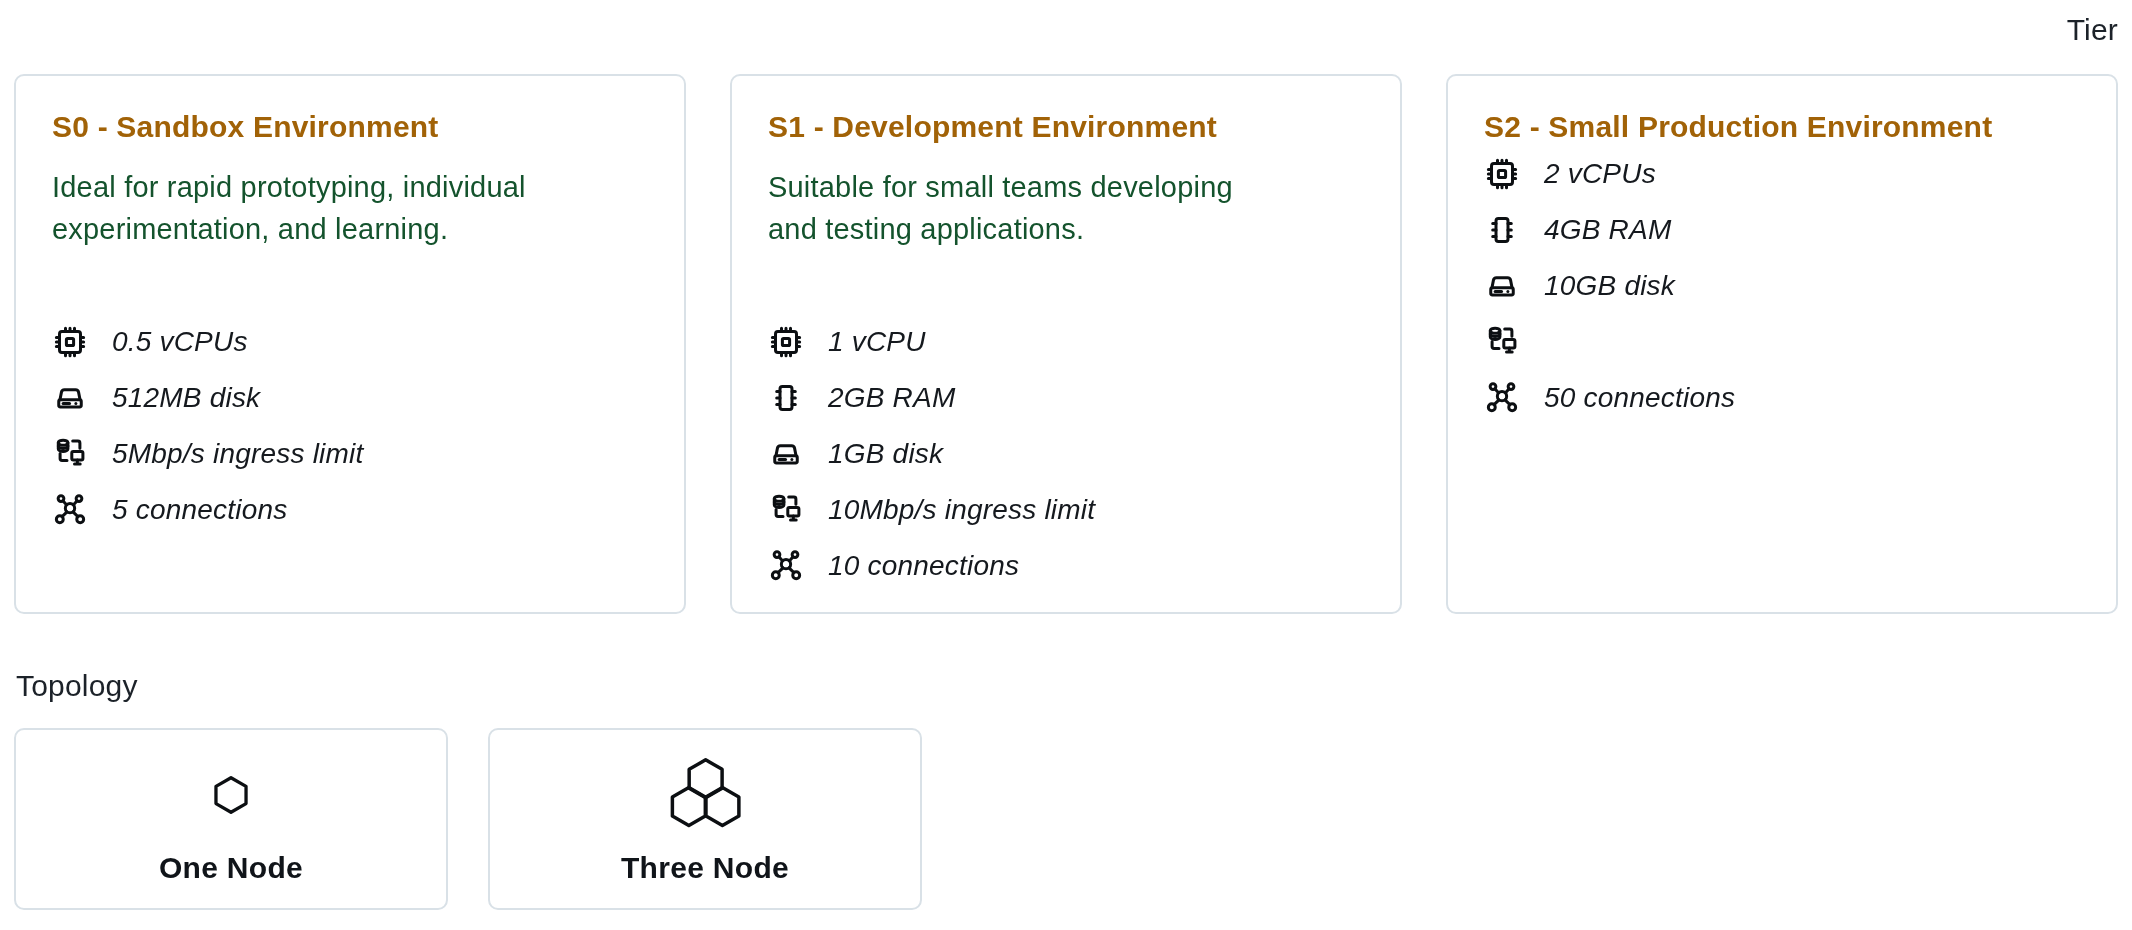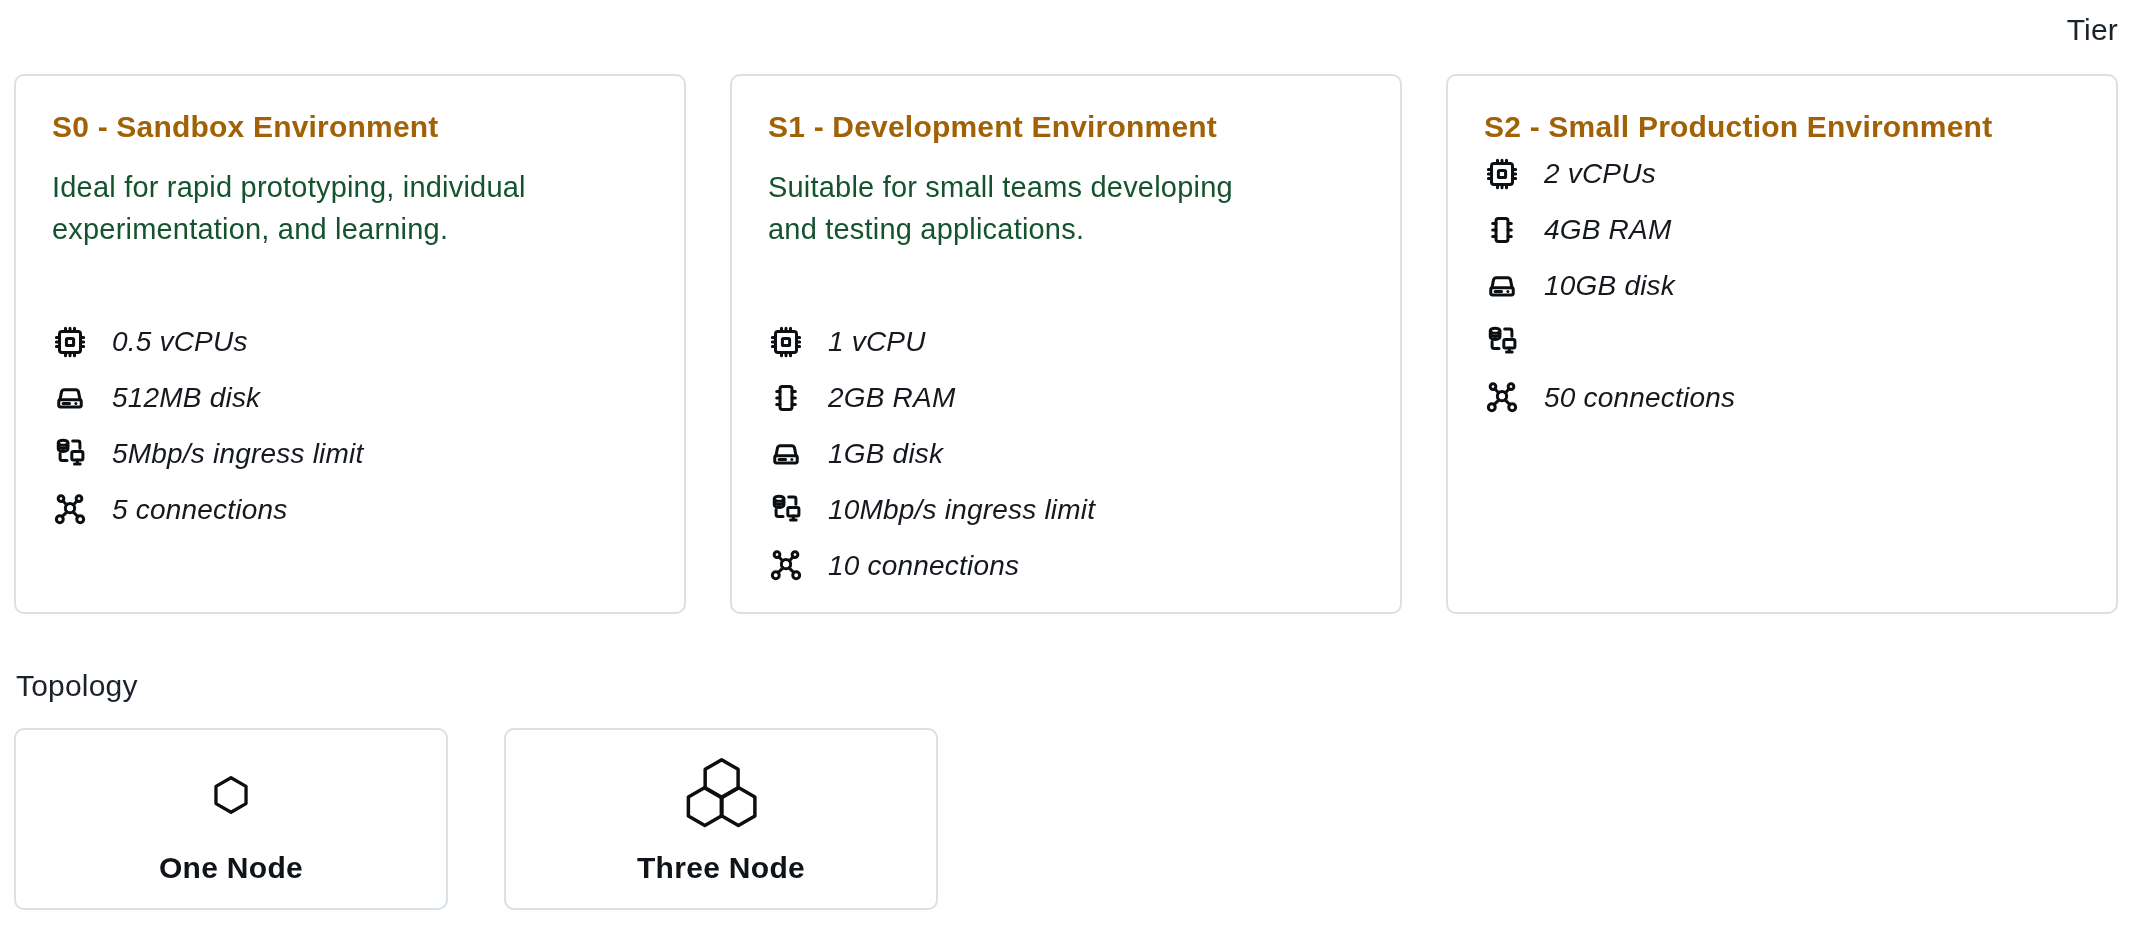--- a/index.html
+++ b/index.html
@@ -76,21 +76,21 @@
   .spec-text{
     font-size:28px;
     line-height:36px;
     color:#15191e;
     letter-spacing:.2px;
     font-style:italic;
   }
 
   .topology-row{
     display:flex;
-    gap:56px;
+    gap:40px;
   }
   .topo-card{
     box-sizing:border-box;
     width:434px;
     height:182px;
     border:2px solid #d9e1e7;
     border-radius:10px;
     background:#ffffff;
     display:flex;
     flex-direction:column;

